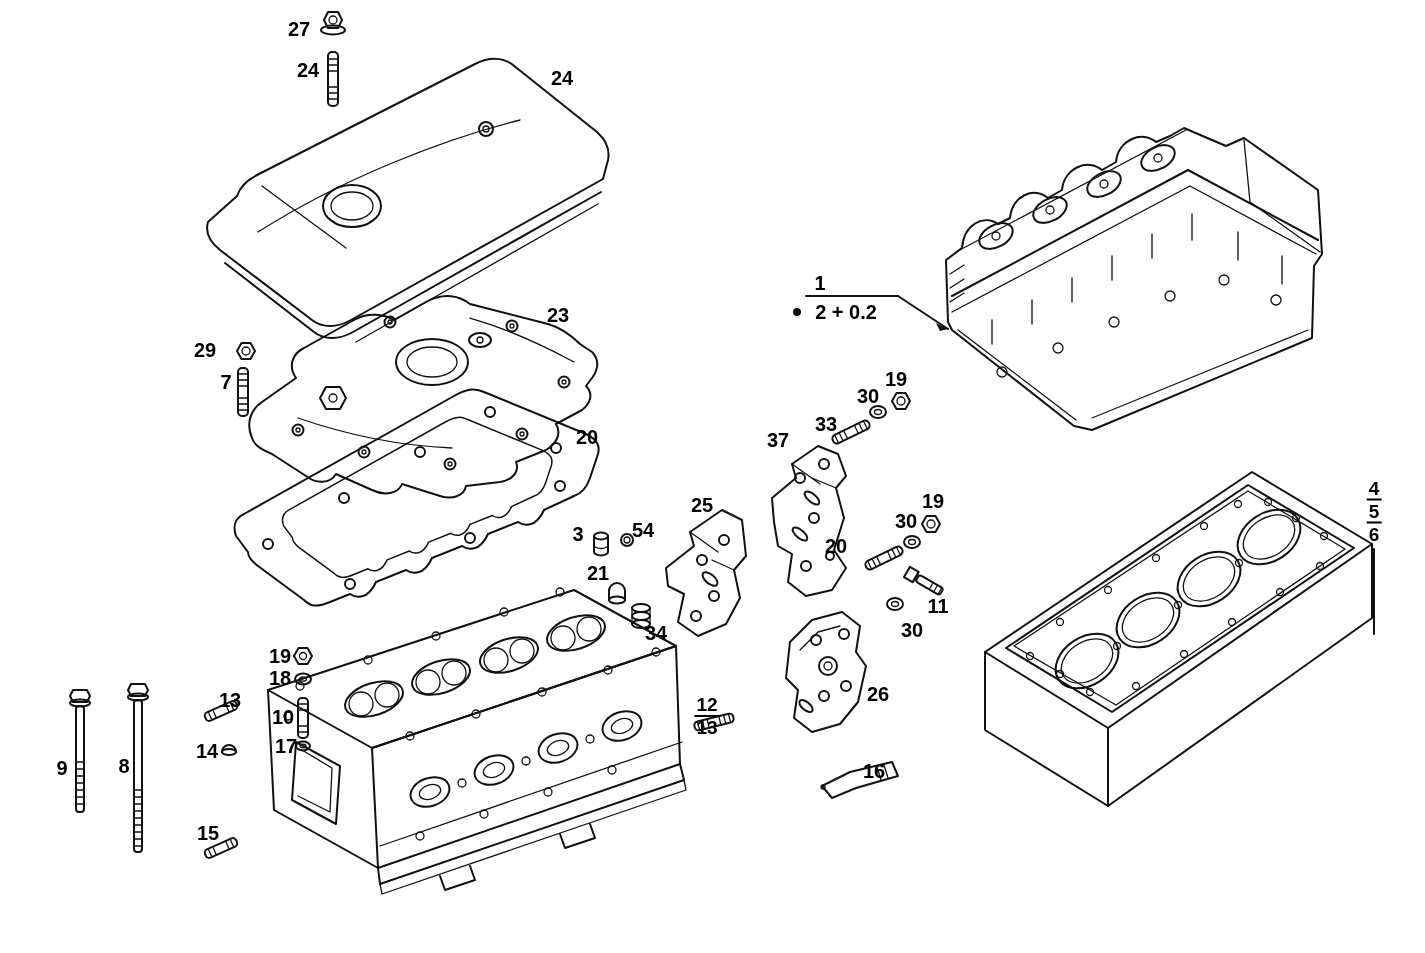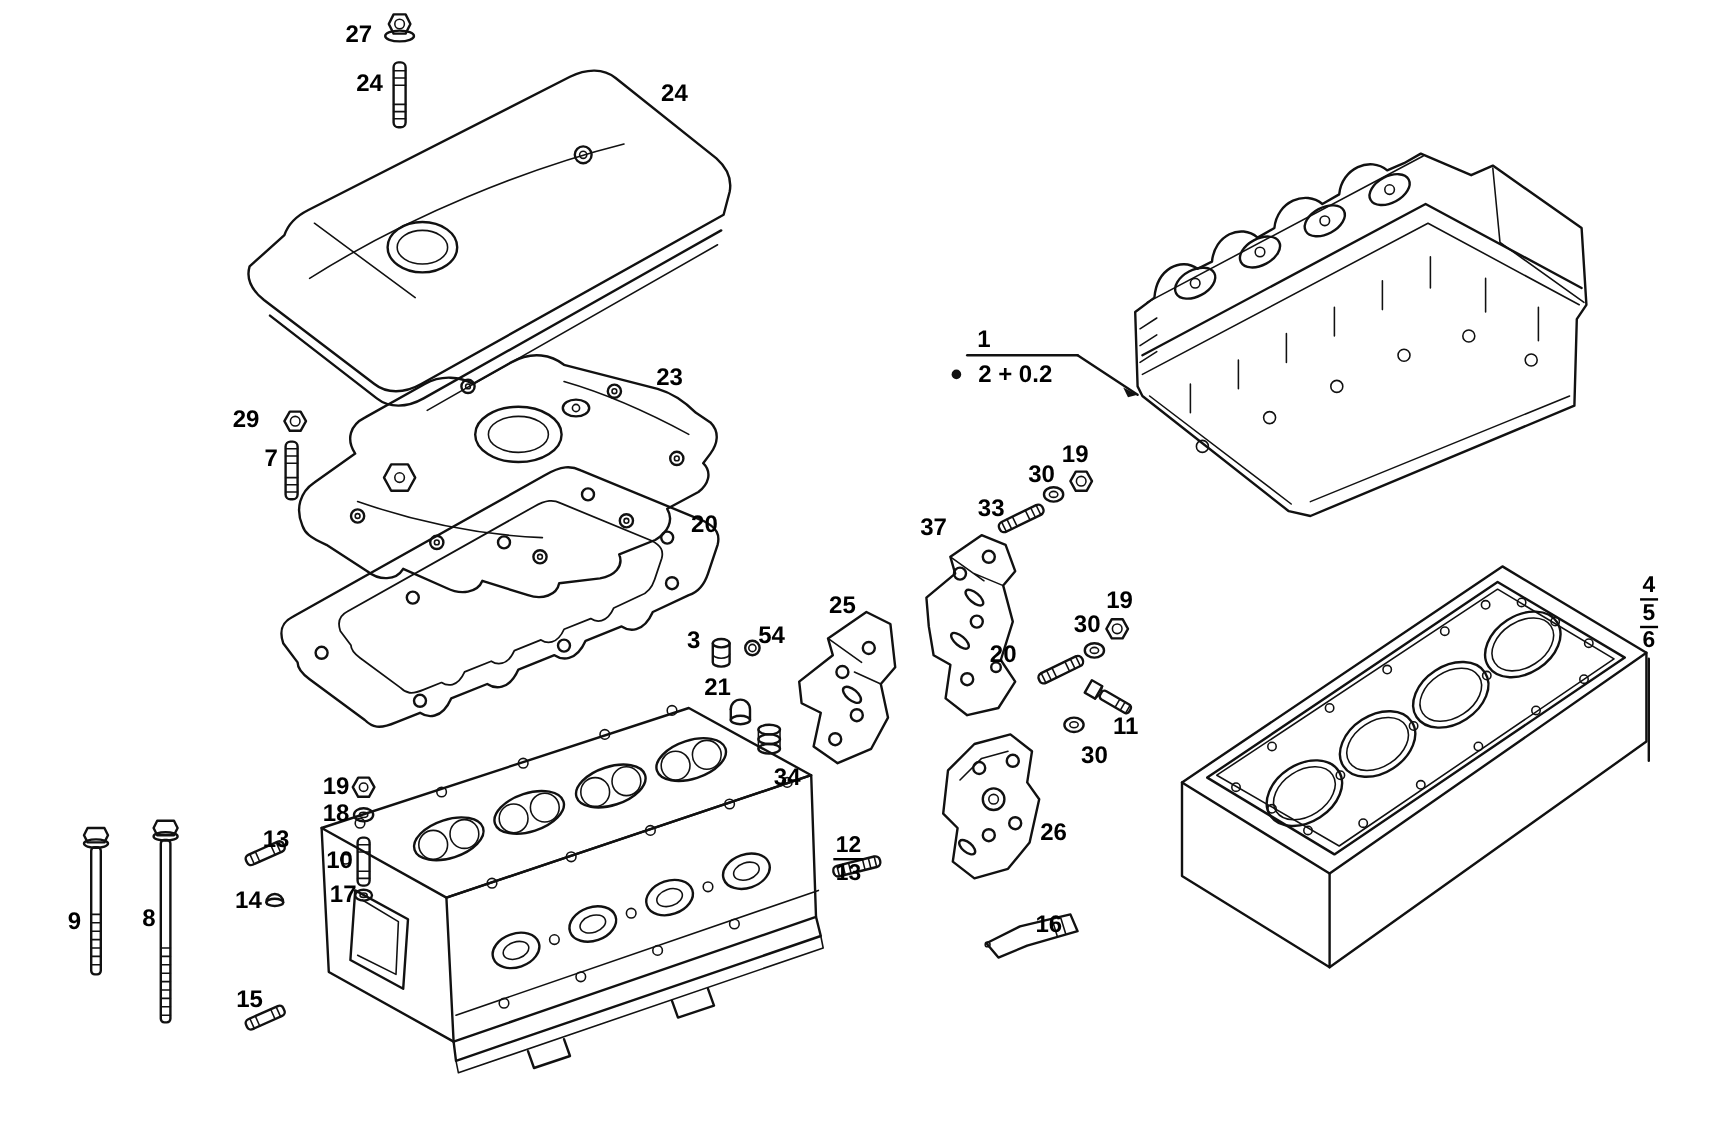--- a/index.html
+++ b/index.html
@@ -363,21 +363,21 @@
   <div class="callout" style="left:299px;top:29px"><span>27</span></div>
   <div class="callout" style="left:308px;top:70px"><span>24</span></div>
   <div class="callout" style="left:562px;top:78px"><span>24</span></div>
   <div class="callout" style="left:558px;top:315px"><span>23</span></div>
   <div class="callout" style="left:205px;top:350px"><span>29</span></div>
   <div class="callout" style="left:226px;top:382px"><span>7</span></div>
   <div class="callout" style="left:587px;top:437px"><span>20</span></div>
   <div class="callout" style="left:578px;top:534px"><span>3</span></div>
   <div class="callout" style="left:643px;top:530px"><span>54</span></div>
   <div class="callout" style="left:598px;top:573px"><span>21</span></div>
-  <div class="callout" style="left:656px;top:648px"><span>34</span></div>
+  <div class="callout" style="left:656px;top:633px"><span>34</span></div>
   <div class="callout" style="left:702px;top:505px"><span>25</span></div>
   <div class="callout" style="left:778px;top:440px"><span>37</span></div>
   <div class="callout" style="left:826px;top:424px"><span>33</span></div>
   <div class="callout" style="left:868px;top:396px"><span>30</span></div>
   <div class="callout" style="left:896px;top:379px"><span>19</span></div>
   <div class="callout" style="left:820px;top:283px"><span>1</span></div>
   <div class="callout" style="left:846px;top:312px"><span>2 + 0.2</span></div>
   <div class="callout" style="left:933px;top:501px"><span>19</span></div>
   <div class="callout" style="left:906px;top:521px"><span>30</span></div>
   <div class="callout" style="left:836px;top:546px"><span>20</span></div>

